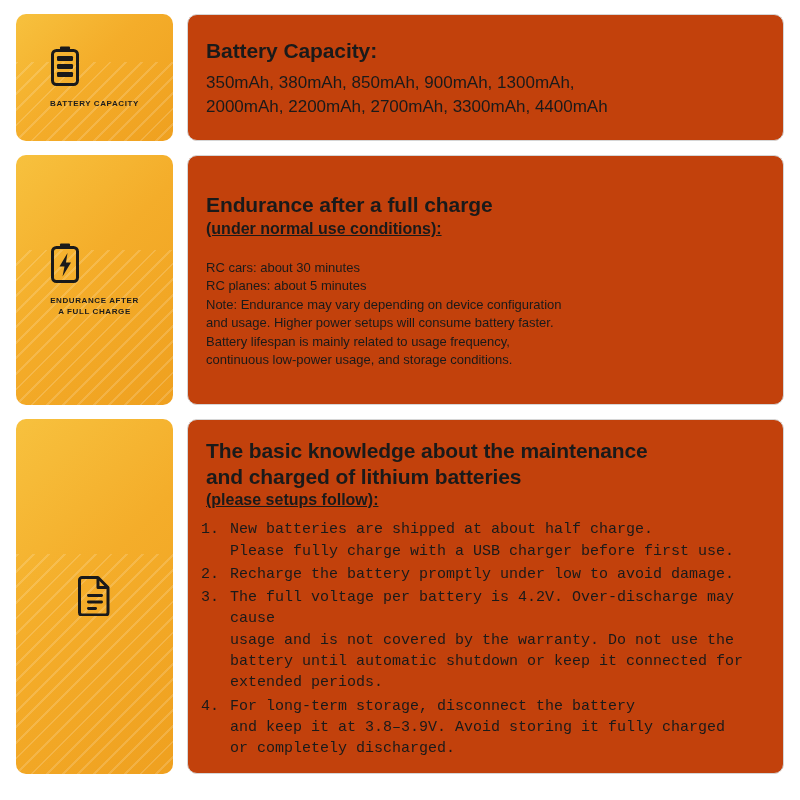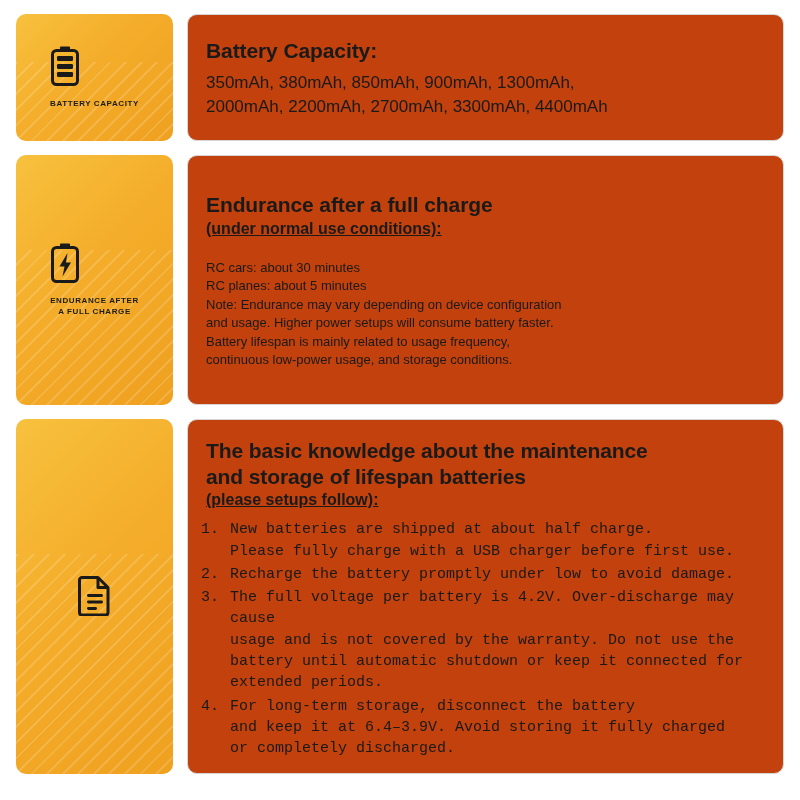--- a/index.html
+++ b/index.html
@@ -187,30 +187,30 @@
             <path d="M20 3.5 v10 h10" fill="none" stroke="#1a1a1a" stroke-width="3" stroke-linejoin="round"></path>
             <rect x="9" y="20" width="16" height="3" rx="1.4" fill="#1a1a1a"></rect>
             <rect x="9" y="26.5" width="16" height="3" rx="1.4" fill="#1a1a1a"></rect>
             <rect x="9" y="33" width="10" height="3" rx="1.4" fill="#1a1a1a"></rect>
           </svg>
         </span>
       </div>
     </div>
     <div class="text-card top-align">
       <h2 class="title" style="white-space:pre-line">The basic knowledge about the maintenance
-and storage of lifespan batteries</h2>
+and charged of lithium batteries</h2>
       <h3 class="subtitle">(please setups follow):</h3>
       <ol class="steps">
         <li>New batteries are shipped at about half charge.
 Please fully charge with a USB charger before first use.</li>
         <li>Recharge the battery promptly under low to avoid damage.</li>
         <li>The full voltage per battery is 4.2V. Over-discharge may cause
 usage and is not covered by the warranty. Do not use the
 battery until automatic shutdown or keep it connected for
 extended periods.</li>
         <li>For long-term storage, disconnect the battery
-and keep it at 6.4–3.9V. Avoid storing it fully charged
+and keep it at 3.8–3.9V. Avoid storing it fully charged
 or completely discharged.</li>
       </ol>
     </div>
   </div>
 
 </div>
 
 </body></html>

